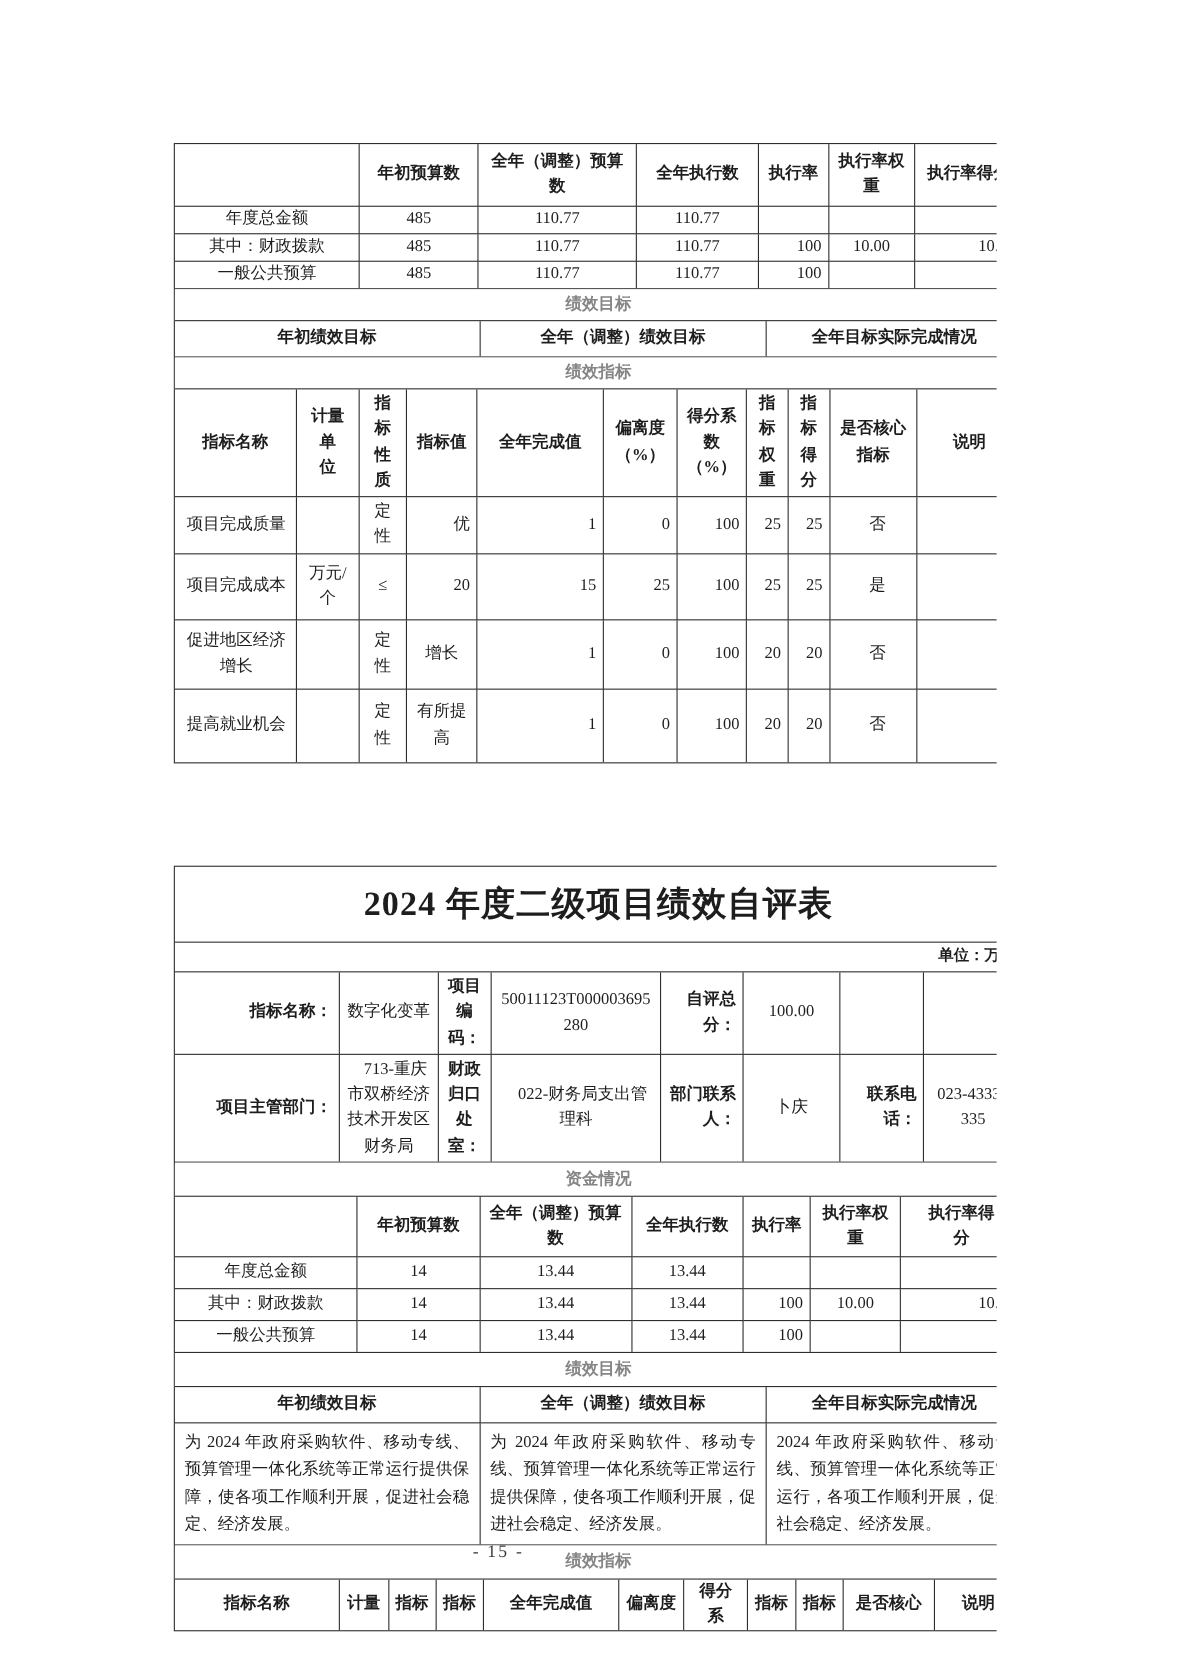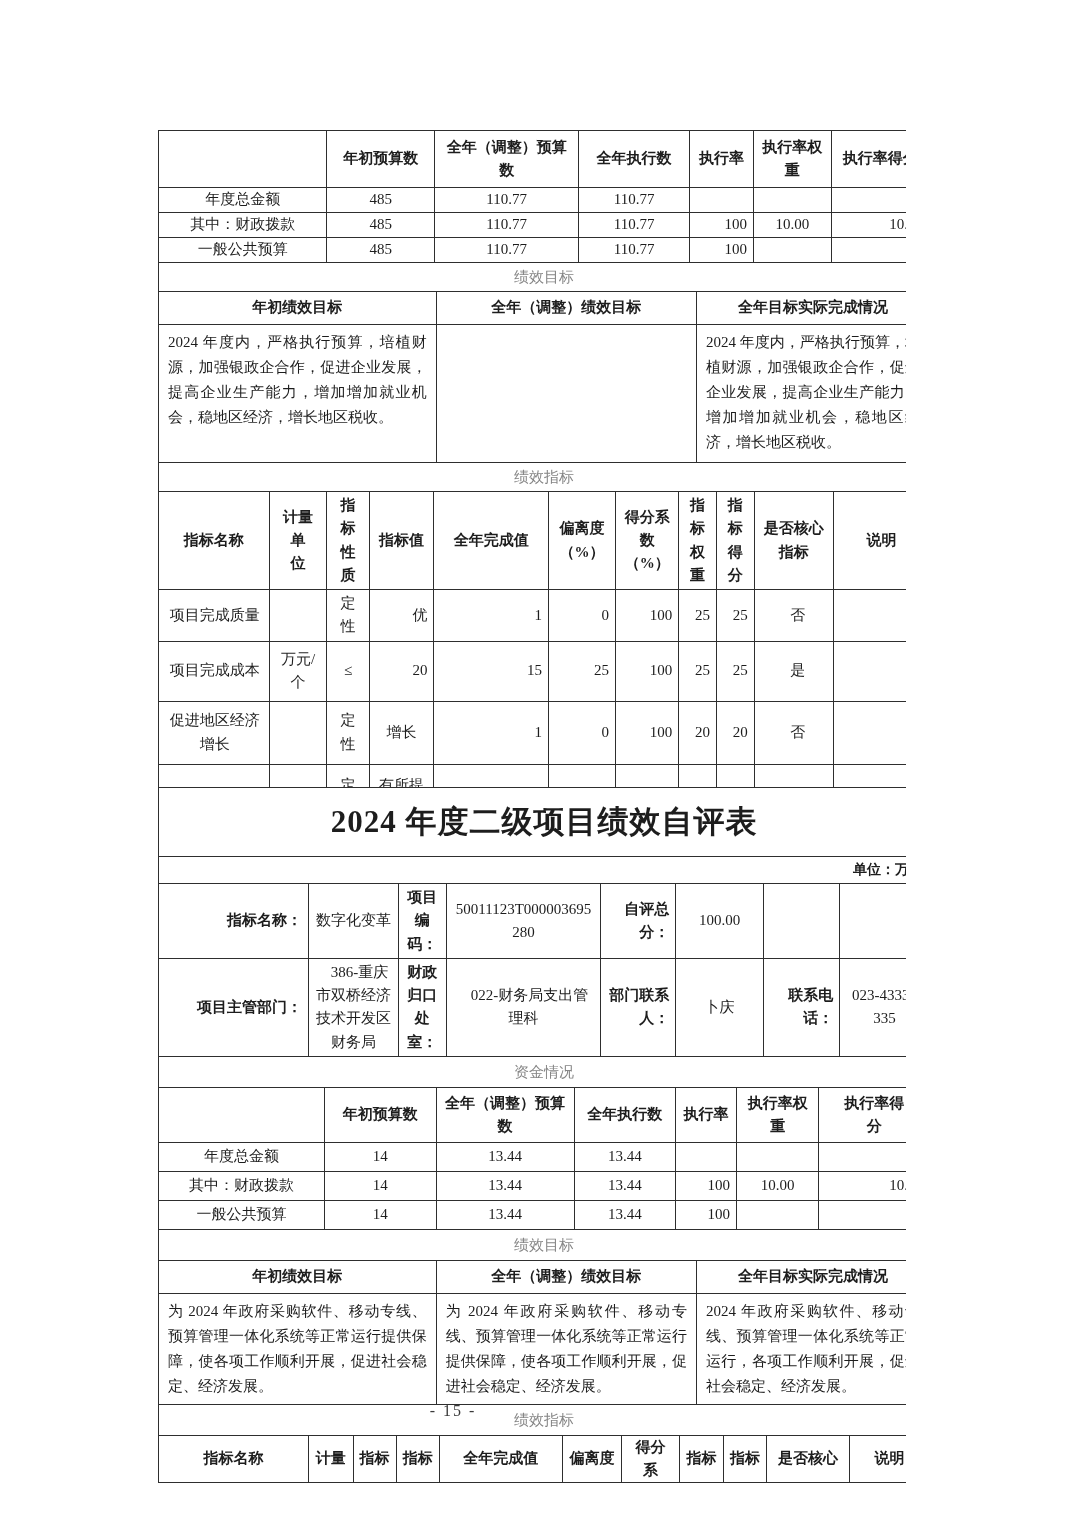--- a/index.html
+++ b/index.html
@@ -7,21 +7,21 @@
         font-family:"Liberation Serif","DejaVu Serif",serif;color:#1d1d1d;}
   .block{position:absolute;left:158px;width:770px;border:1px solid #2e2e2e;background:#fff;}
   #block1{top:130px;}
   #block2{top:787px;}
   .section{border-bottom:1px solid #2e2e2e;}
   .section:last-child{border-bottom:none;}
   table{width:100%;border-collapse:collapse;table-layout:fixed;border-style:hidden;}
   td{border:1px solid #2e2e2e;font-size:15px;padding:2px 6px;vertical-align:middle;
      white-space:pre-line;overflow:hidden;line-height:1.55;}
   .hdr td{font-weight:bold;text-align:center;}
-  .band{text-align:center;color:#858585;font-weight:normal;font-size:15px;
+  .band{text-align:center;color:#858585;font-weight:bold;font-size:15px;
         line-height:28px;background:#fff;}
   .band.tall{line-height:30px;}
   .al{text-align:center;} .ac{text-align:center;} .ar{text-align:right;}
   .lbl{font-weight:bold;text-align:right;}
   .lblc{font-weight:bold;text-align:center;}
   .goalbody td{vertical-align:top;text-align:justify;padding:5px 9px;line-height:25px;}
   .r24 td{height:24px;padding-top:0;padding-bottom:0;}
   .r28 td{height:28px;padding-top:0;padding-bottom:0;}
   .h52 td{height:52px;} .h50 td{height:50px;} .h54 td{height:54px;}
   .h36 td{height:36px;} .h55 td{height:55px;} .h58 td{height:58px;} .h62 td{height:62px;}
@@ -106,25 +106,20 @@
             <col style="width:36%">
             <col style="width:33.8%">
             <col style="width:30.2%">
           </colgroup>
         <tbody>
             <tr class="hdr h28">
           <td>年初绩效目标</td>
           <td>全年（调整）绩效目标</td>
           <td>全年目标实际完成情况</td>
         </tr>
-        <tr class="goalbody h127">
-          <td>2024 年度内，严格执行预算，培植财源，加强银政企合作，促进企业发展，提高企业生产能力，增加增加就业机会，稳地区经济，增长地区税收。</td>
-          <td></td>
-          <td>2024 年度内，严格执行预算，培植财源，加强银政企合作，促进企业发展，提高企业生产能力，增加增加就业机会，稳地区经济，增长地区税收。</td>
-        </tr>
       </tbody>
         </table>
     </div>
 
     <div class="section band">绩效指标</div>
 
     <div class="section">
       <table>
         <colgroup>
           <col style="width:14.3%">
@@ -245,21 +240,21 @@
 编码：</td>
           <td class="al" style="padding:2px 3px;">50011123T000003695
 280</td>
           <td class="lbl">自评总分：</td>
           <td class="ac">100.00</td>
           <td></td>
           <td></td>
         </tr>
         <tr class="i76 indent">
           <td class="lbl">项目主管部门：</td>
-          <td class="al ind" style="padding:2px 4px;">386-重庆
+          <td class="al ind" style="padding:2px 4px;">713-重庆
 市双桥经济
 技术开发区
 财务局</td>
           <td class="lblc" style="padding:2px 2px;">财政
 归口
 处室：</td>
           <td class="al ind" style="padding:2px 4px;">022-财务局支出管
 理科</td>
           <td class="lbl">部门联系
 人：</td>

